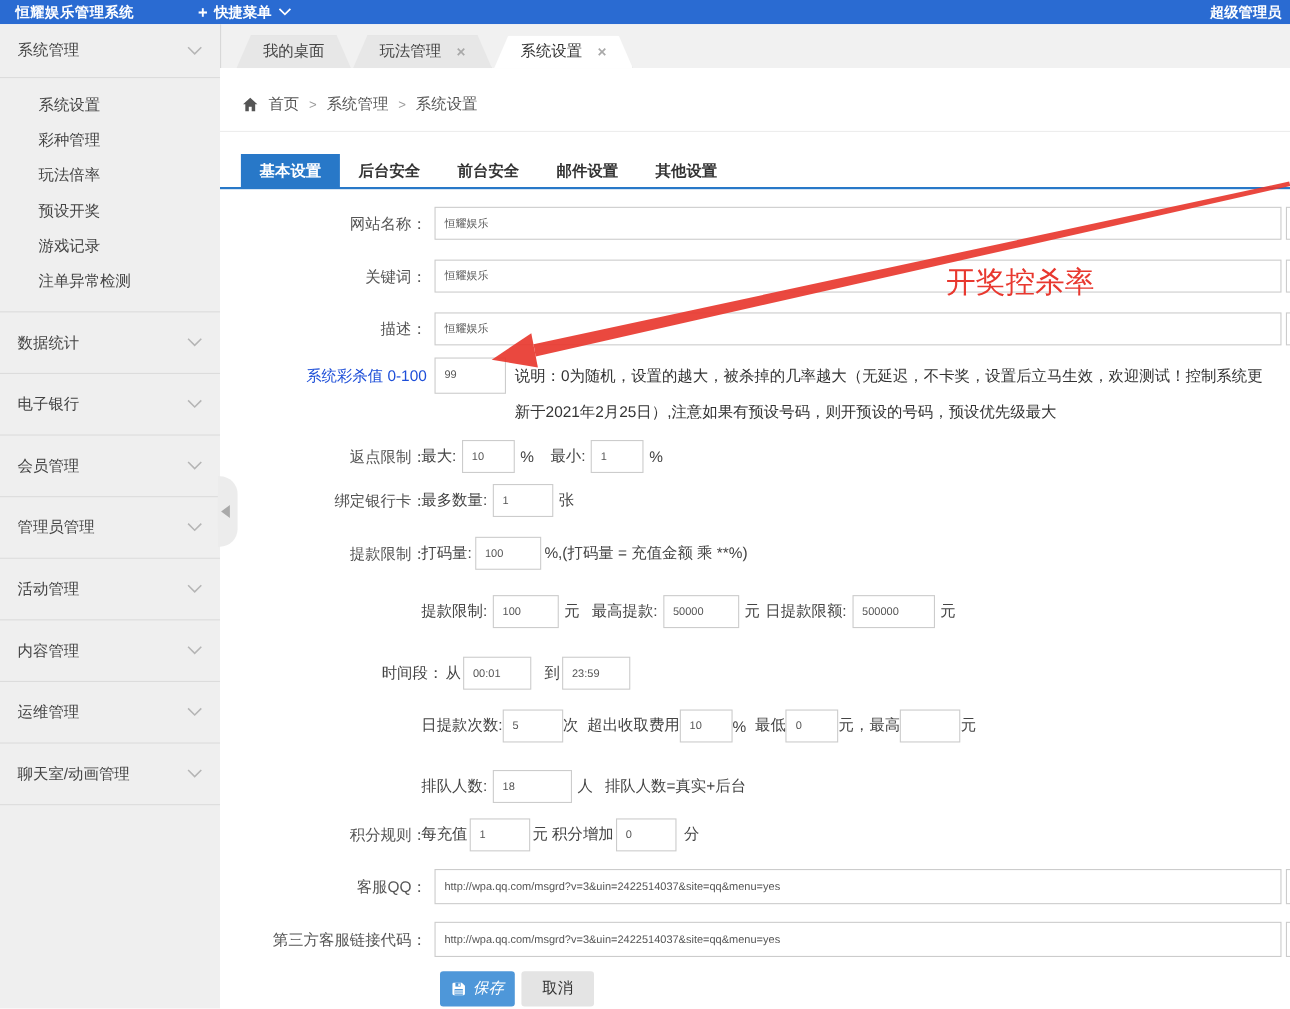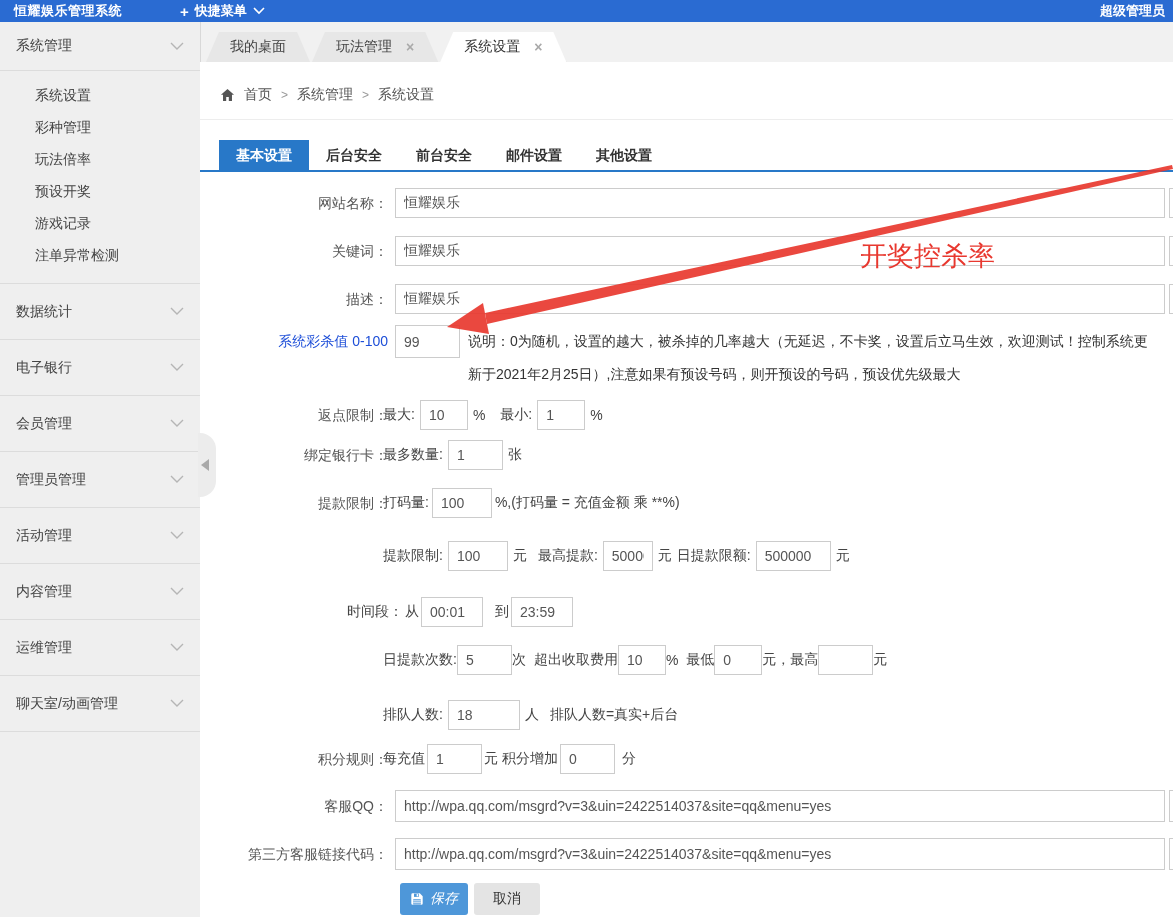--- a/index.html
+++ b/index.html
@@ -25,42 +25,42 @@
     border-top:1px solid #dcdcdc; cursor:pointer; }
   .side-section .chev { margin-left:auto; }
   .side-end { border-top:1px solid #dcdcdc; }
   
   .collapse-handle { position:absolute; left:198px; top:433px; width:18px; height:64px;
     background:#ececec; border-radius:0 16px 16px 0; z-index:5; display:flex; align-items:center; cursor:pointer; }
   .collapse-handle .tri { width:0; height:0; margin-left:3px;
     border-top:6px solid transparent; border-bottom:6px solid transparent; border-right:8px solid #a9a9a9; }
   
   .tabstrip { position:absolute; left:200px; top:22px; width:973px; height:40px; background:#f1f1f1;
-    border-left:1px solid #d8d8d8; display:flex; align-items:flex-end; padding-left:5px; }
+    border-left:1px solid #d8d8d8; display:flex; align-items:flex-end; padding-left:14px; }
   .tab { height:30px; display:flex; align-items:center; padding:0 24px; font-size:14px; color:#444;
     background:#e7e7e7; clip-path:polygon(13px 0, calc(100% - 13px) 0, 100% 100%, 0 100%);
     filter:drop-shadow(0 0 1px #9f9f9f); margin-right:2px; cursor:pointer; }
   .tab.active { background:#fff; color:#333; }
   .tab .close { margin-left:14px; color:#a9a9a9; font-size:14px; font-weight:bold; cursor:pointer; }
   
   .main { position:absolute; left:200px; top:62px; width:973px; height:855px; background:#fff; overflow:hidden; }
   .crumb { position:absolute; left:20px; top:23px; height:20px; display:flex; align-items:center; gap:9px;
     font-size:14px; color:#555; }
   .crumb .sep { color:#999; font-size:12px; }
   .crumb .link { cursor:pointer; }
   .crumb-border { position:absolute; left:0; top:57px; width:973px; border-bottom:1px solid #ededed; }
   .stabs { position:absolute; left:19px; top:78px; height:30px; display:flex; }
   .stab { height:30px; line-height:30px; padding:0 17px; font-size:14px; font-weight:bold; color:#333; cursor:pointer; }
   .stab.active { background:#2878c8; color:#fff; }
   .stabs-underline { position:absolute; left:0; top:108px; width:973px; height:2px; background:#2878c8; }
   
   .row { position:absolute; left:0; width:973px; }
   .lbl { position:absolute; left:0; top:0; width:188px; text-align:right; font-size:14px; color:#555; line-height:30px; }
   .lbl.red { color:#1d4ed8; line-height:33px; }
-  input.box { height:30px; border:1px solid #ccc; background:#fff; padding:0 8px; font-size:14px; color:#555;
+  input.box { height:30px; border:1px solid #ccc; background:#fff; padding:0 8px; font-size:10px; color:#555;
     font-family:inherit; outline:none; }
   .wide { position:absolute; left:195px; top:0; width:770px; height:30px; font-size:15px; }
   .inline { position:absolute; top:0; height:30px; display:flex; align-items:center; gap:5px; font-size:14px; color:#444; white-space:nowrap; }
   .note { position:absolute; left:268px; top:0; width:700px; font-size:14px; color:#333; line-height:33px; }
   .note span { display:block; white-space:nowrap; }
   .frag { position:absolute; left:969px; width:12px; height:30px; border:1px solid #ccc; background:#fff; }
   
   .btn { position:absolute; height:32px; border:none; border-radius:3px; font-size:14px; font-family:inherit;
     display:flex; align-items:center; justify-content:center; gap:6px; cursor:pointer; }
   .btn-save { left:200px; width:68px; background:#4e97d9; color:#fff;font-style:italic; }
@@ -246,21 +246,21 @@
       <span>%,(打码量 = 充值金额 乘 **%)</span>
     </div>
   </div>
 
   <div class="row" style="top:479px">
     <div class="inline" style="left:183px;gap:5px">
       <span>提款限制:</span>
       <input class="box" style="width: 60px;" value="100">
       <span>元</span>
       <span style="margin-left:6px">最高提款:</span>
-      <input class="box" style="width: 50px;" value="50000">
+      <input class="box" style="width: 69px;" value="50000">
       <span>元</span>
       <span>日提款限额:</span>
       <input class="box" style="width: 75px;" value="500000">
       <span>元</span>
     </div>
   </div>
 
   <div class="row" style="top:535px">
     <div class="inline" style="left:147px;gap:2px">
       <span>时间段：</span>

